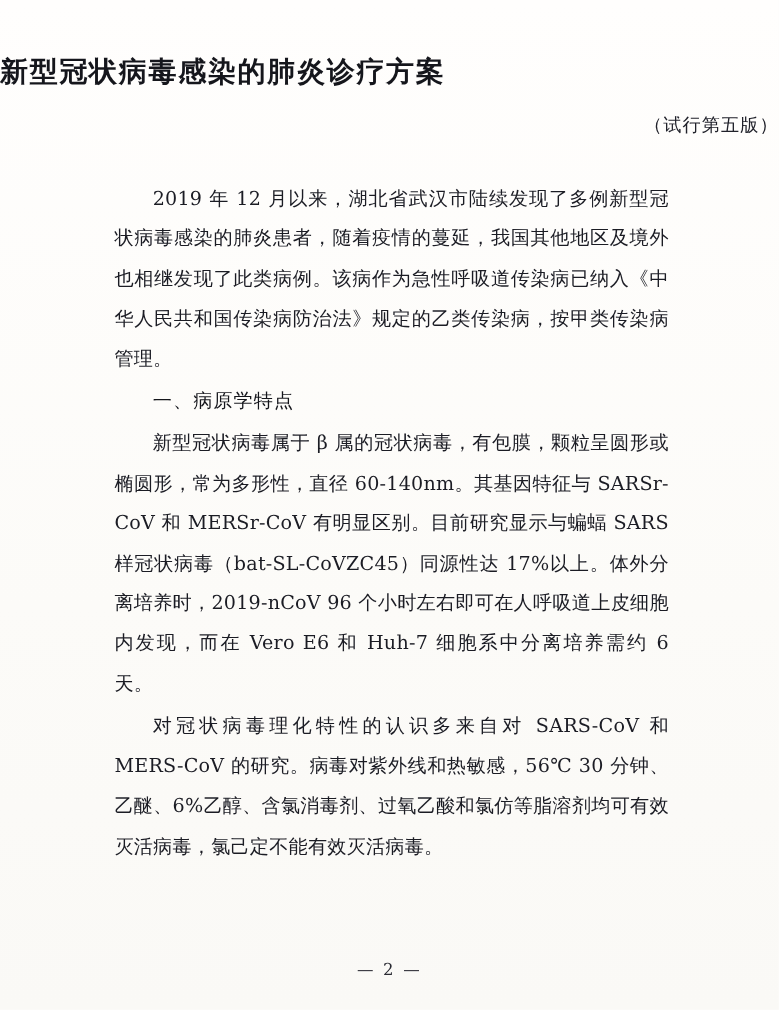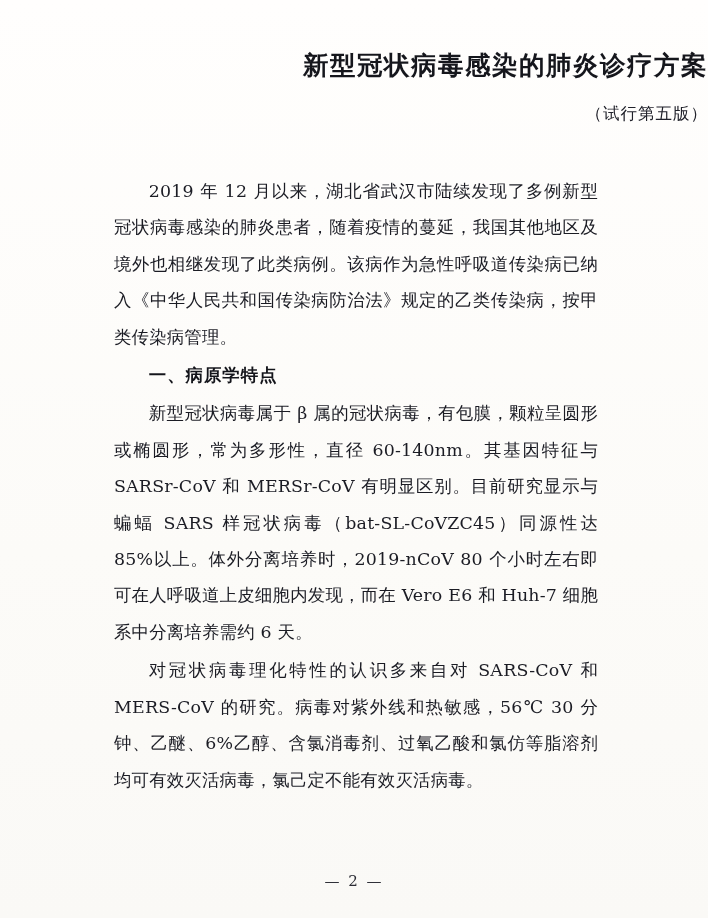--- a/index.html
+++ b/index.html
@@ -17,59 +17,59 @@
   }
   .page {
     position: relative;
     width: 708px;
     height: 918px;
     box-sizing: border-box;
     padding: 0;
     background: linear-gradient(180deg, #fffefd 0%, #fcfbf8 60%, #faf9f6 100%);
   }
   .doc-title {
-    text-align: right;
+    text-align: left;
     font-size: 25.5px;
     font-weight: bold;
     letter-spacing: 1.5px;
     color: #15161c;
     margin: 0;
     padding-top: 48px;
     font-family: "DejaVu Serif", "Liberation Serif", serif;
   }
   .doc-subtitle {
     text-align: right;
     font-size: 16.5px;
     letter-spacing: 1px;
     color: #20212a;
     margin: 0;
     padding-top: 20px;
     font-family: "DejaVu Serif", "Liberation Serif", serif;
   }
   .body-block {
-    margin: 14px;
+    margin: 4px;
     padding: 0 96px 0 100px;
     padding-top: 34px;
   }
   p.para {
     margin: 0 0 2px 0;
     font-size: 17.4px;
     line-height: 36.4px;
     text-align: justify;
     text-justify: inter-ideograph;
     text-indent: 2em;
     color: #1b1c24;
     letter-spacing: 0.2px;
   }
   p.section-head {
     margin: 0 0 2px 0;
     font-size: 17.4px;
     line-height: 36.4px;
     text-indent: 2em;
-    font-weight: bold;
+    font-weight: normal;
     color: #14151b;
     letter-spacing: 1px;
   }
   .page-number {
     position: absolute;
     left: 0;
     right: 0;
     bottom: 28px;
     text-align: center;
     font-size: 15px;
@@ -86,21 +86,21 @@
 
   <div class="doc-subtitle">（试行第五版）</div>
 
   <div class="body-block">
 
     <p class="para">2019 年 12 月以来，湖北省武汉市陆续发现了多例新型冠状病毒感染的肺炎患者，随着疫情的蔓延，我国其他地区及境外也相继发现了此类病例。该病作为急性呼吸道传染病已纳入《中华人民共和国传染病防治法》规定的乙类传染病，按甲类传染病管理。</p>
 
 
     <p class="section-head">一、病原学特点</p>
 
-    <p class="para">新型冠状病毒属于 β 属的冠状病毒，有包膜，颗粒呈圆形或椭圆形，常为多形性，直径 60-140nm。其基因特征与 SARSr-CoV 和 MERSr-CoV 有明显区别。目前研究显示与蝙蝠 SARS 样冠状病毒（bat-SL-CoVZC45）同源性达 85%以上。体外分离培养时，2019-nCoV 80 个小时左右即可在人呼吸道上皮细胞内发现，而在 Vero E6 和 Huh-7 细胞系中分离培养需约 6 天。</p>
+    <p class="para">新型冠状病毒属于 β 属的冠状病毒，有包膜，颗粒呈圆形或椭圆形，常为多形性，直径 60-140nm。其基因特征与 SARSr-CoV 和 MERSr-CoV 有明显区别。目前研究显示与蝙蝠 SARS 样冠状病毒（bat-SL-CoVZC45）同源性达 17%以上。体外分离培养时，2019-nCoV 96 个小时左右即可在人呼吸道上皮细胞内发现，而在 Vero E6 和 Huh-7 细胞系中分离培养需约 6 天。</p>
 
     <p class="para">对冠状病毒理化特性的认识多来自对 SARS-CoV 和 MERS-CoV 的研究。病毒对紫外线和热敏感，56℃ 30 分钟、乙醚、6%乙醇、含氯消毒剂、过氧乙酸和氯仿等脂溶剂均可有效灭活病毒，氯己定不能有效灭活病毒。</p>
 
   </div>
 
   <div class="page-number">— 2 —</div>
 
 </div>
 
 </body></html>

